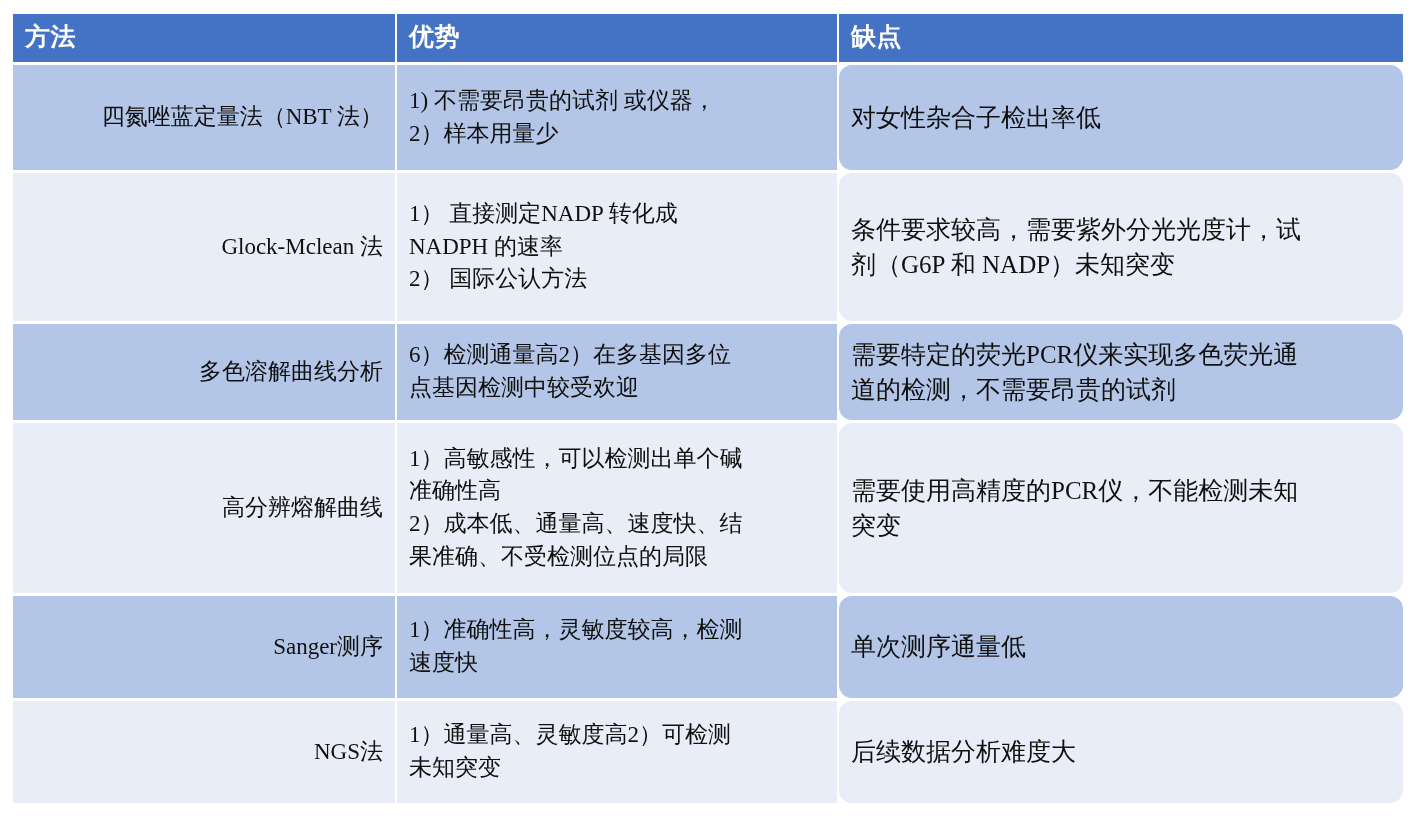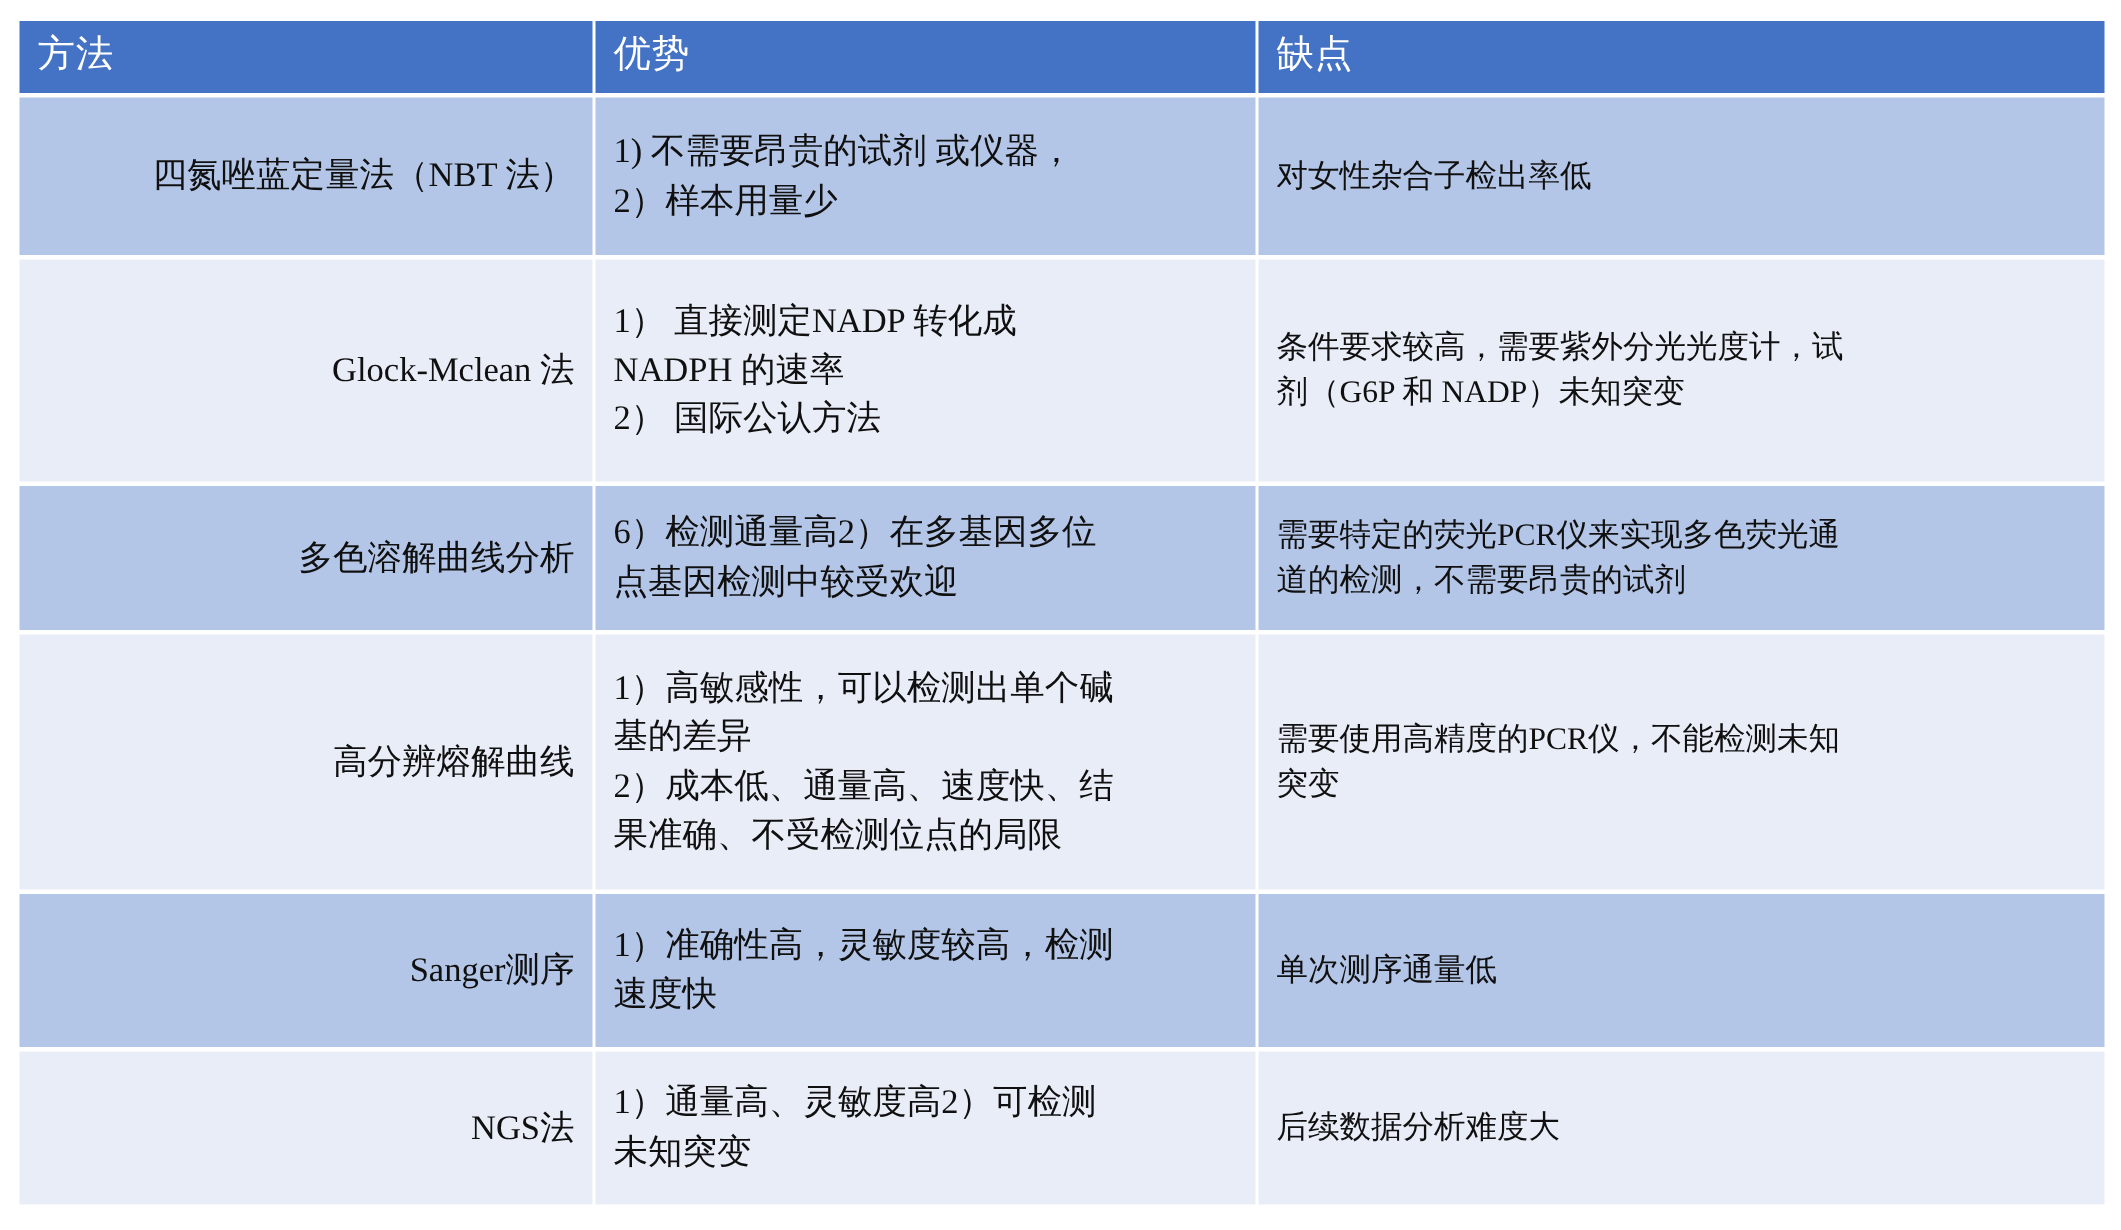--- a/index.html
+++ b/index.html
@@ -28,21 +28,21 @@
     table-layout: fixed;
   }
 
   table.method-table col.c1 { width: 382px; }
   table.method-table col.c2 { width: 440px; }
   table.method-table col.c3 { width: 564px; }
 
   thead th {
     background: #4472C4;
     color: #ffffff;
-    font-weight: normal;
+    font-weight: bold;
     font-size: 25px;
     line-height: 1.1;
     text-align: left;
     padding: 7px 12px 9px 12px;
     height: 32px;
     vertical-align: middle;
     letter-spacing: 0.5px;
   }
 
   tbody td {
@@ -52,21 +52,21 @@
     line-height: 1.42;
     color: #101010;
     text-align: left;
   }
 
   tbody tr.band-dark td { background: #B4C6E7; }
   tbody tr.band-light td { background: #E9EDF7; }
 
   tbody td.col-method  { font-size: 23px; text-align: right; }
   tbody td.col-pro     { font-size: 23px; }
-  tbody td.col-con     { font-size: 21px; }
+  tbody td.col-con     { font-size: 25px; border-radius: 13px; }
 
   .cell-line { display: block; white-space: pre-wrap; }
 
   
   tr.r1 td { height: 93px; }
   tr.r2 td { height: 136px; }
   tr.r3 td { height: 84px; }
   tr.r4 td { height: 158px; }
   tr.r5 td { height: 90px; }
   tr.r6 td { height: 90px; }
@@ -131,21 +131,21 @@
           <span class="cell-line">道的检测，不需要昂贵的试剂</span>
         </td>
       </tr>
 
       <tr class="band-light r4">
         <td class="col-method">
           <span class="cell-line">高分辨熔解曲线</span>
         </td>
         <td class="col-pro">
           <span class="cell-line">1）高敏感性，可以检测出单个碱</span>
-          <span class="cell-line">基的差异</span>
+          <span class="cell-line">准确性高</span>
           <span class="cell-line">2）成本低、通量高、速度快、结</span>
           <span class="cell-line">果准确、不受检测位点的局限</span>
         </td>
         <td class="col-con">
           <span class="cell-line">需要使用高精度的PCR仪，不能检测未知</span>
           <span class="cell-line">突变</span>
         </td>
       </tr>
 
       <tr class="band-dark r5">

